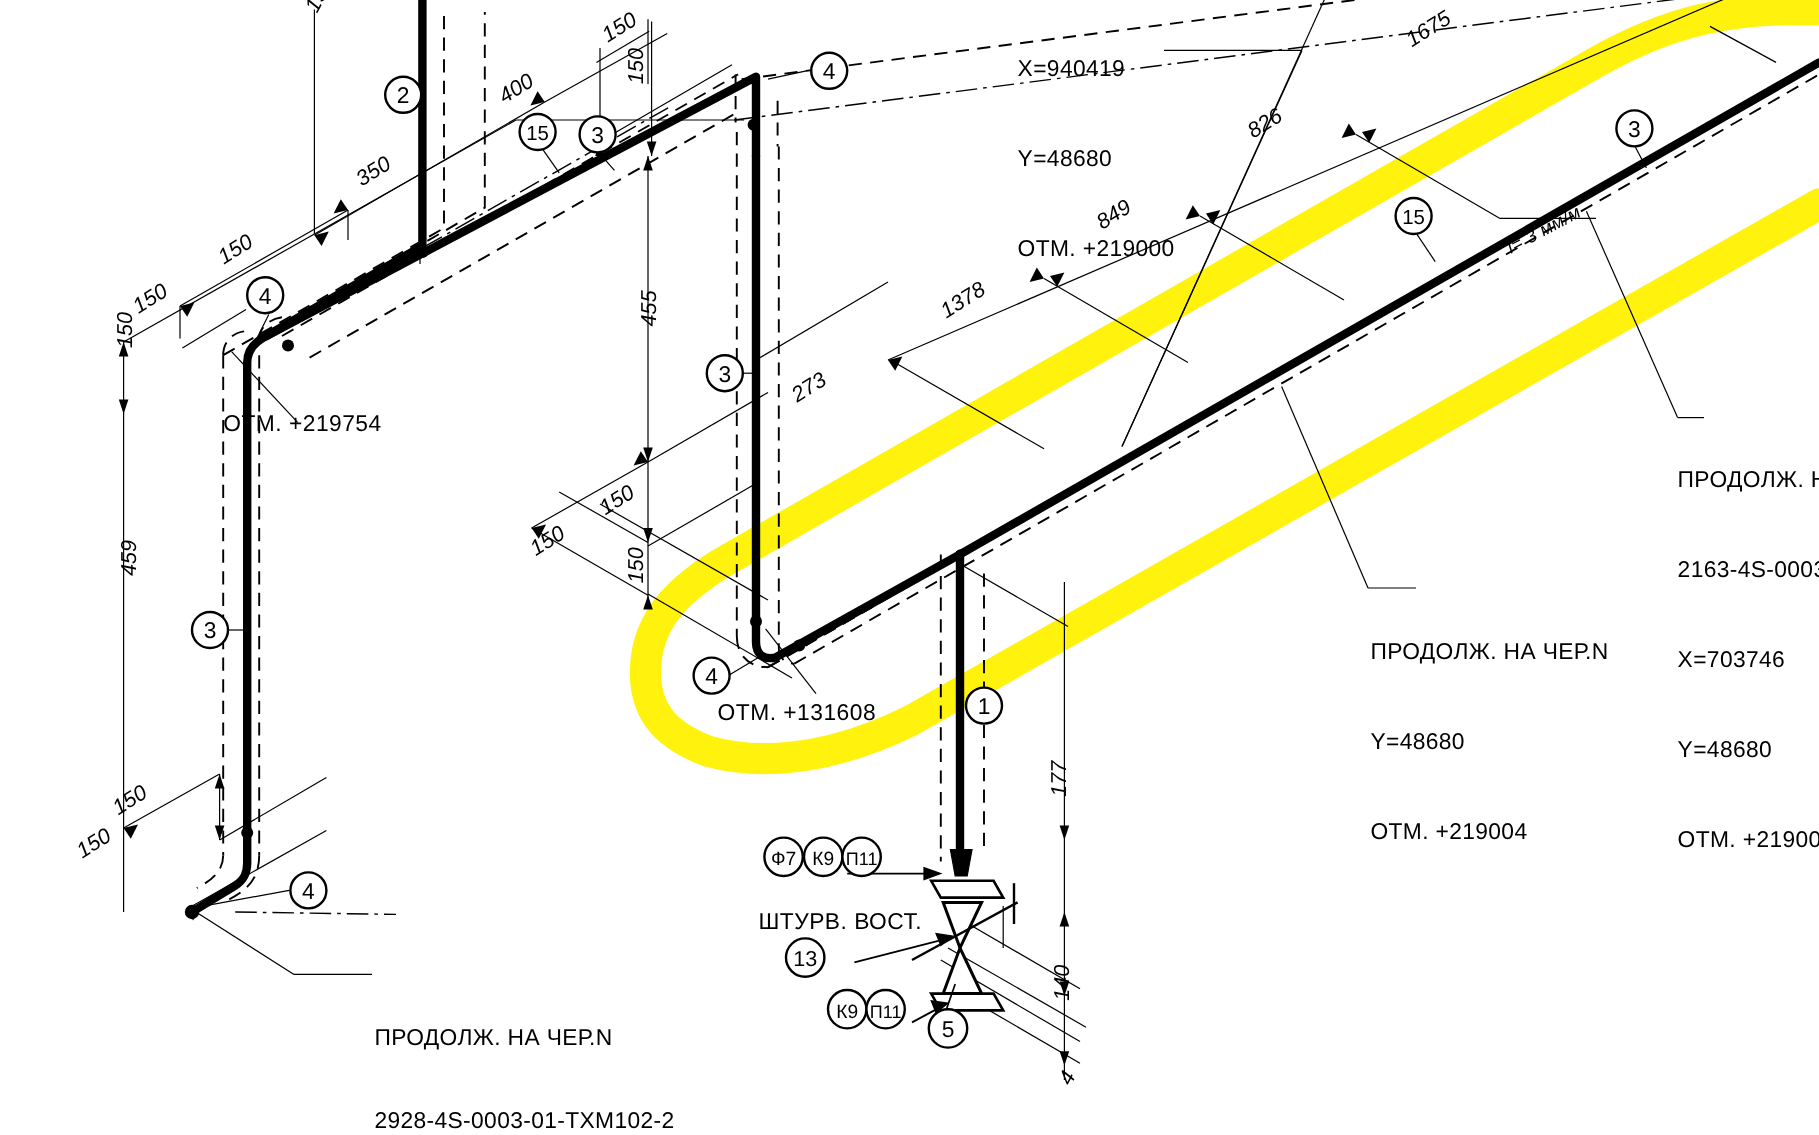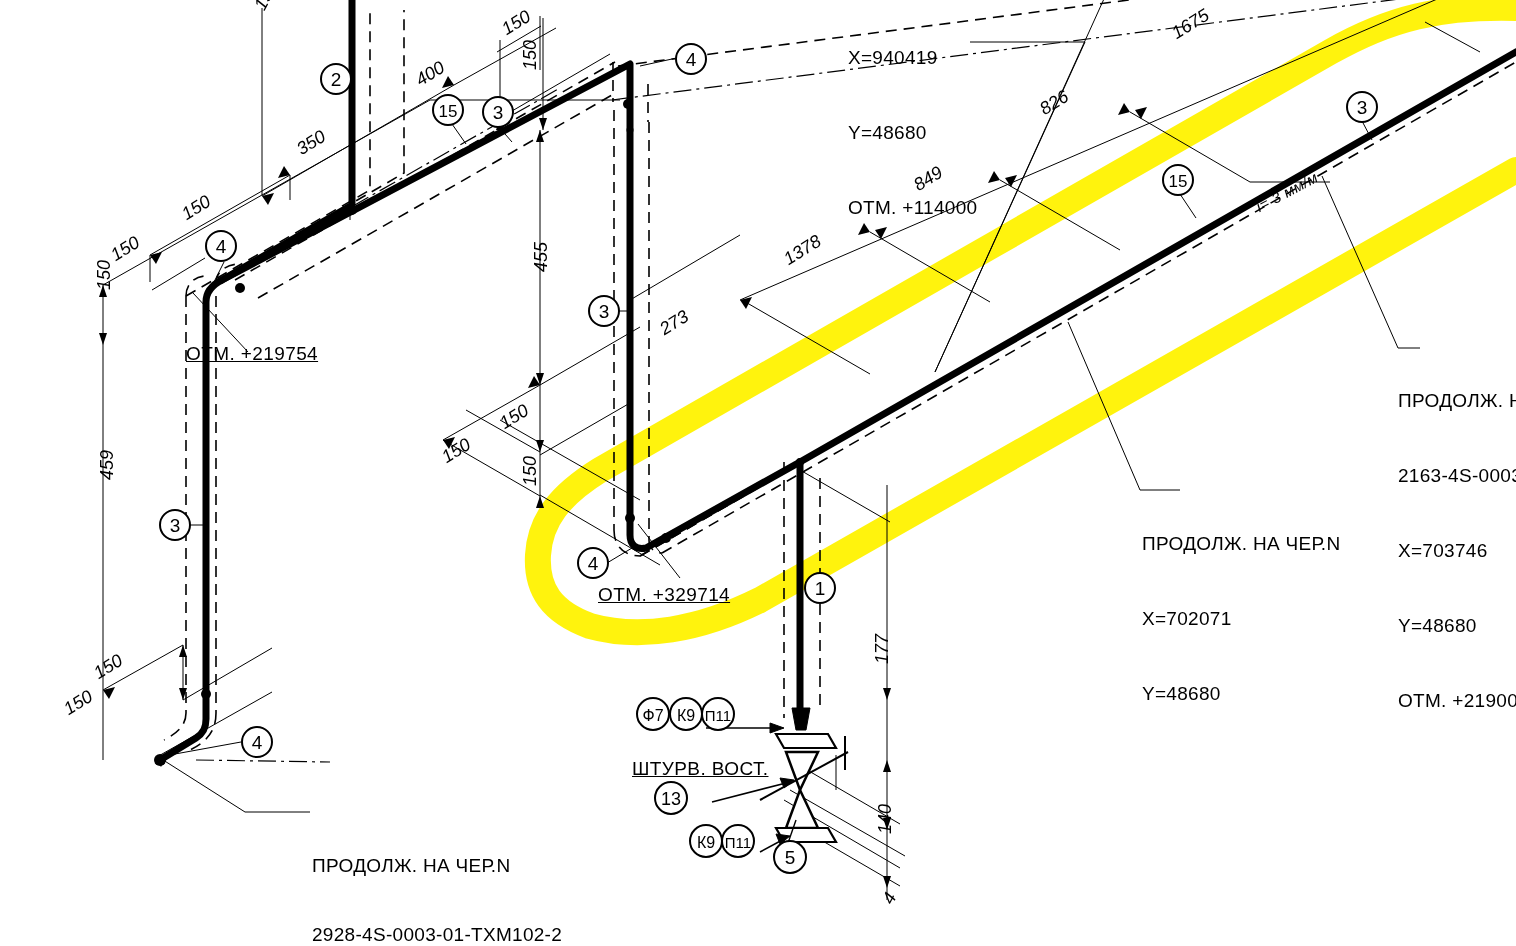--- a/index.html
+++ b/index.html
@@ -40,21 +40,20 @@
     font-size: 19px;
     letter-spacing: 0.3px;
   }
   .dim {
     font-size: 18px;
     font-style: italic;
     letter-spacing: 0px;
   }
   .note {
     font-size: 19px;
-    text-decoration: underline;
   }
   .svgtext {
     font-family: "Liberation Sans", sans-serif;
     fill: #000;
   }
 </style>
 </head>
 <body>
 
 <div id="root">
@@ -396,32 +395,32 @@
     <span class="txt dim" style="left:872px;top:664px;transform:rotate(-90deg);transform-origin:left top;">177</span>
     <span class="txt dim" style="left:875px;top:834px;transform:rotate(-90deg);transform-origin:left top;">140</span>
     <span class="txt dim" style="left:878px;top:898px;transform:rotate(-62deg);transform-origin:left top;">4</span>
   </div>
 
   <div>
 
     <span class="txt" style="left:1253px;top:200px;font-size:15px;font-style:italic;transform:rotate(-28deg);transform-origin:left top;">i= 3 мм/м</span>
 
     <span class="txt note" style="left:186px;top:343px;">ОТМ. +219754</span>
-    <span class="txt note" style="left:598px;top:584px;">ОТМ. +329714</span>
+    <span class="txt note" style="left:598px;top:584px;">ОТМ. +131608</span>
 
     <div class="block" style="left:848px;top:-5px;">
       <div>X=940419</div>
       <div>Y=48680</div>
-      <div>ОТМ. +114000</div>
+      <div>ОТМ. +219000</div>
     </div>
 
     <div class="block" style="left:1142px;top:481px;">
       <div>ПРОДОЛЖ. НА ЧЕР.N</div>
-      <div>X=702071</div>
       <div>Y=48680</div>
+      <div>ОТМ. +219004</div>
     </div>
 
     <div class="block" style="left:1398px;top:338px;">
       <div>ПРОДОЛЖ. НА Ч</div>
       <div>2163-4S-0003</div>
       <div>X=703746</div>
       <div>Y=48680</div>
       <div>ОТМ. +219009</div>
     </div>
 

